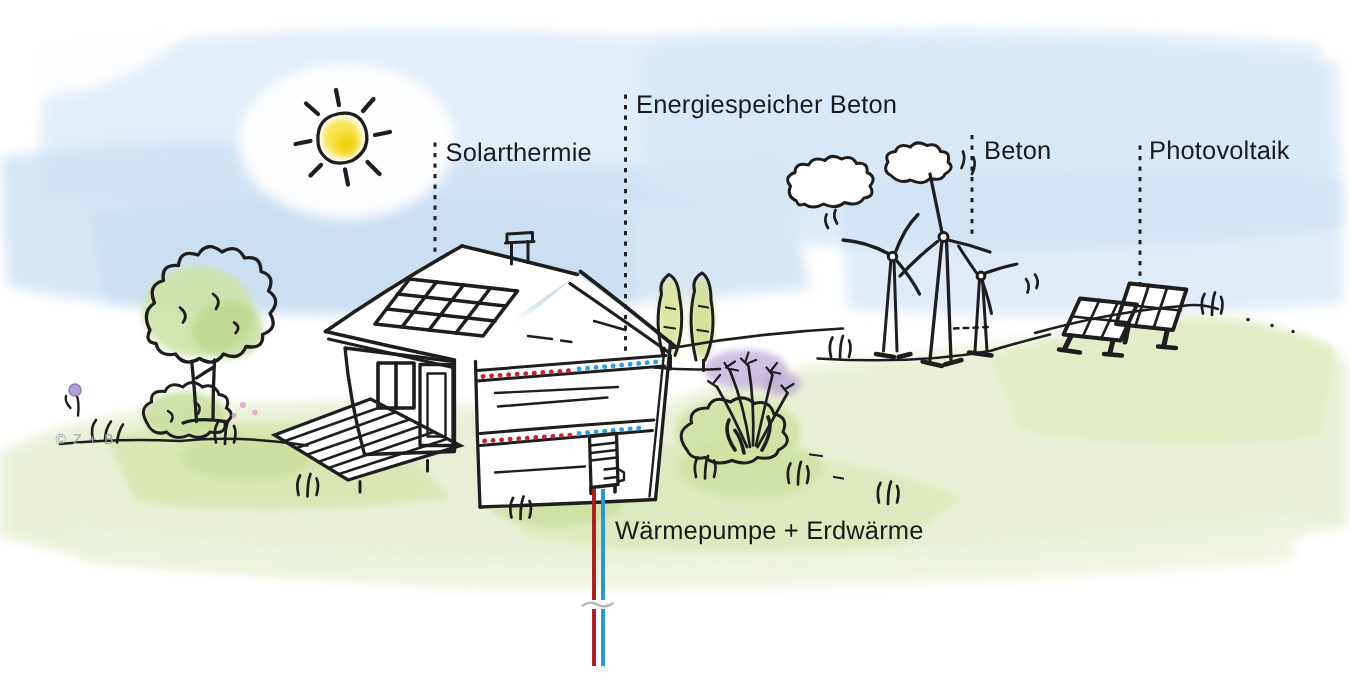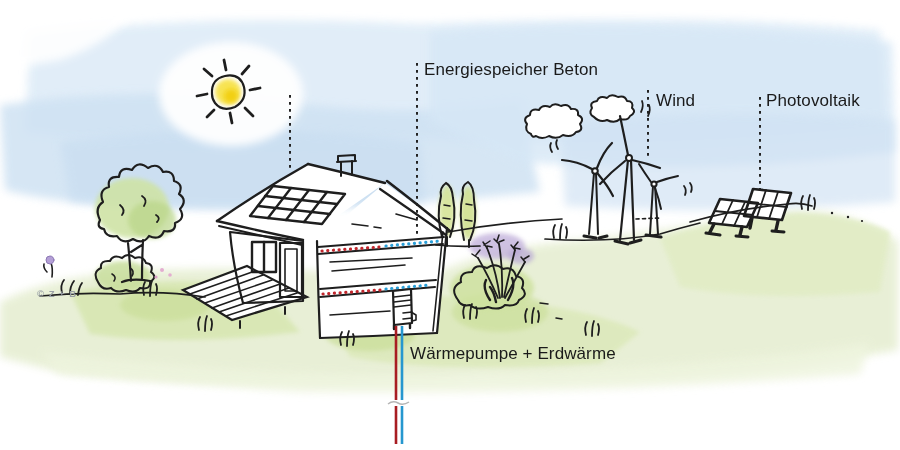--- a/index.html
+++ b/index.html
@@ -11,21 +11,21 @@
   .lbl{
     position:absolute;font-size:17px;font-weight:400;color:#1a1a1a;
     letter-spacing:.1px;white-space:nowrap;line-height:1.1;
   }
   .lbl-solarthermie{left:297px;top:93px;}
   .lbl-energiespeicher{left:424px;top:61px;}
   .lbl-wind{left:656px;top:92px;}
   .lbl-photovoltaik{left:766px;top:92px;}
   .lbl-waermepumpe{left:410px;top:345px;}
   .credit{
-    position:absolute;left:37px;top:288px;font-size:9.5px;font-weight:700;
+    position:absolute;left:37px;top:288px;font-size:9.5px;font-weight:400;
     color:#9aa0a6;letter-spacing:1px;white-space:nowrap;
   }
 </style>
 </head>
 <body>
 
 <div class="canvas">
 
 <svg width="900" height="450" viewBox="0 0 900 450">
   <defs>
@@ -296,19 +296,20 @@
   </g>
 
   <g stroke="#222222" stroke-width="2" stroke-dasharray="2.8,4.2" fill="none">
     <path d="M290,95 L290,170"></path>
     <path d="M417,63 L417,237"></path>
     <path d="M648,90 L648,156"></path>
     <path d="M760,97 L760,191"></path>
   </g>
 </svg>
 
+<div class="lbl lbl-solarthermie">Solarthermie</div>
 <div class="lbl lbl-energiespeicher">Energiespeicher Beton</div>
-<div class="lbl lbl-wind">Wind</div>
+<div class="lbl lbl-wind">Beton</div>
 <div class="lbl lbl-waermepumpe">Wärmepumpe + Erdwärme</div>
 <div class="lbl lbl-photovoltaik">Photovoltaik</div>
 <div class="credit">© Z + B</div>
 
 </div>
 
 </body></html>

